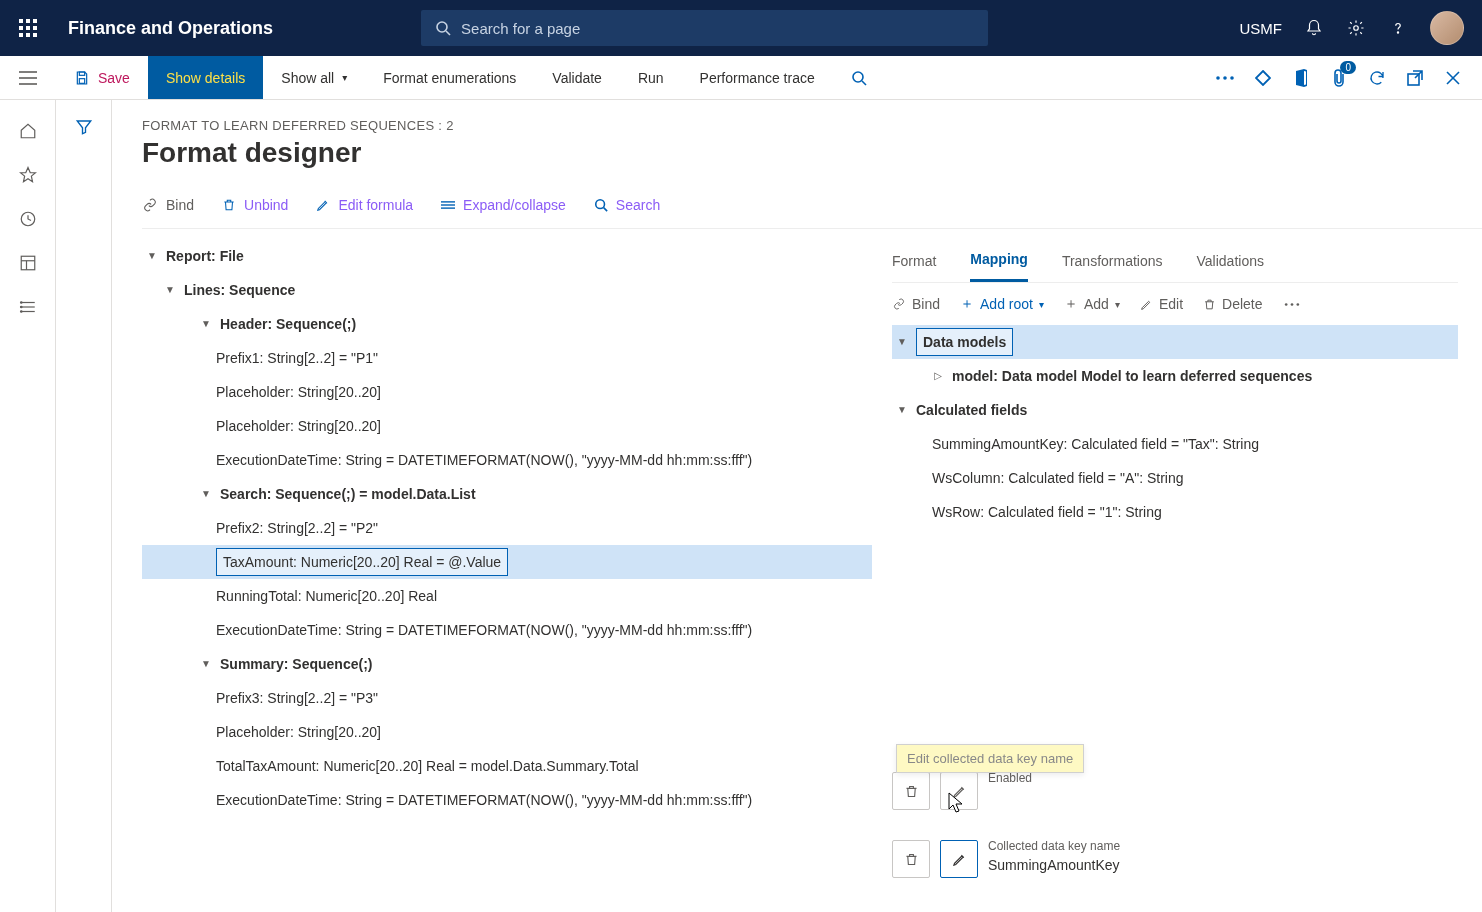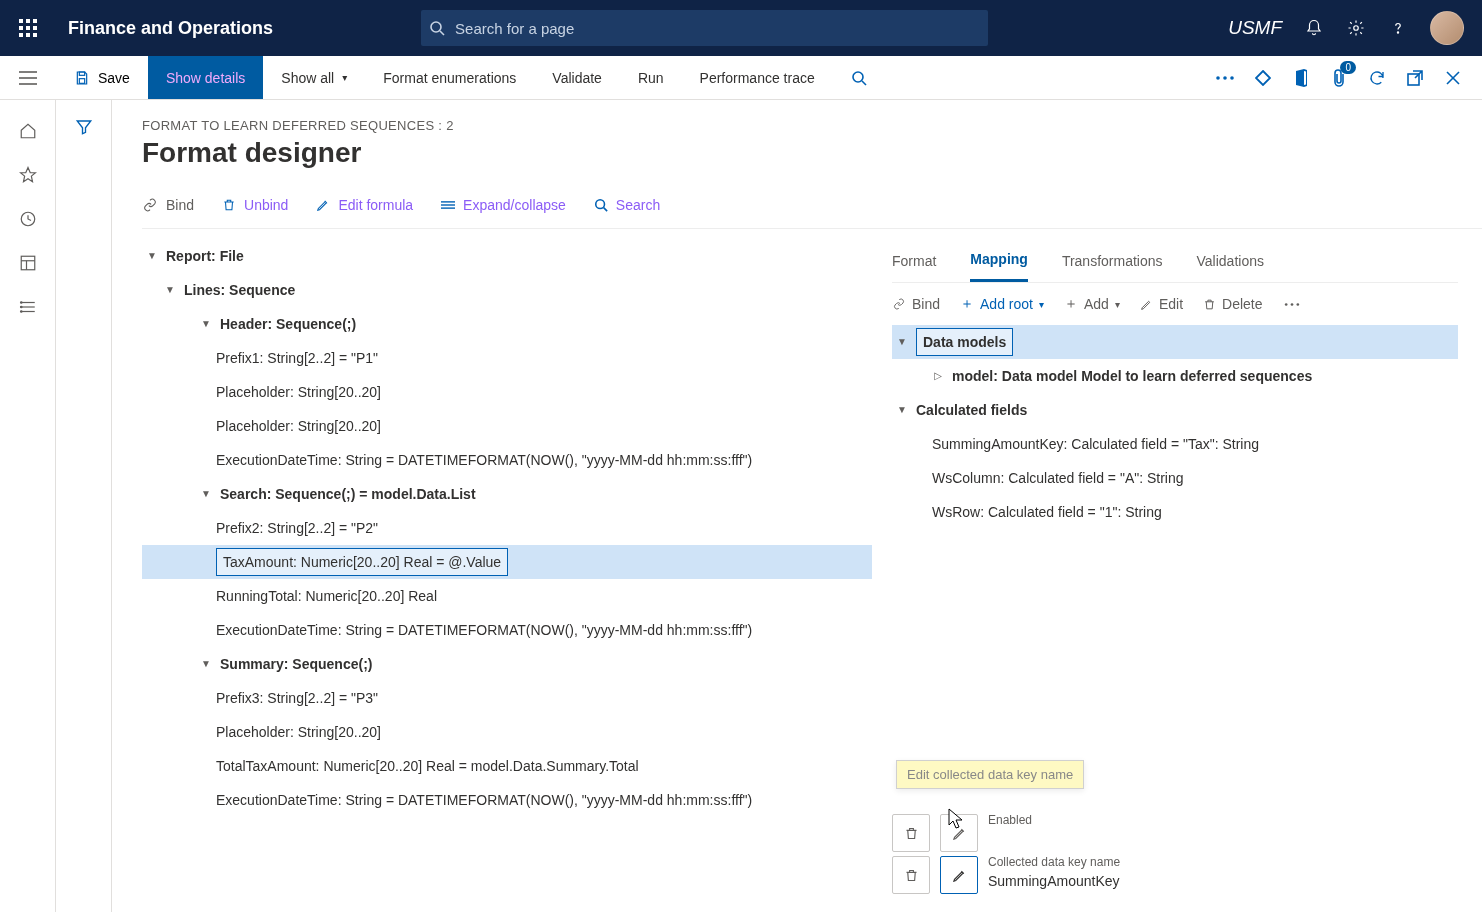--- a/index.html
+++ b/index.html
@@ -4,48 +4,48 @@
 <style>
   * { box-sizing: border-box; margin: 0; padding: 0; font-family: "Segoe UI", Arial, sans-serif; }
   body { width: 1482px; height: 912px; background: #fff; overflow: hidden; color: #323130; }
 
   
   .navbar { height: 56px; background: #0f2346; display: flex; align-items: center; color: #fff; }
   .nav-waffle { width: 56px; display:flex; align-items:center; justify-content:center; }
   .waffle { width: 18px; height: 18px; display: grid; grid-template-columns: repeat(3,4px); grid-template-rows: repeat(3,4px); gap:3px; }
   .waffle span { background:#fff; width:4px; height:4px; }
   .nav-title { font-size: 18px; font-weight: 600; padding-left: 12px; }
-  .nav-search { margin-left: 148px; width: 567px; height: 36px; background: #1d3b66; border-radius: 2px; display:flex; align-items:center; padding: 0 8px; gap: 10px; color: #c7d3e3; justify-content: center;}
+  .nav-search { margin-left: 148px; width: 567px; height: 36px; background: #1d3b66; border-radius: 2px; display:flex; align-items:center; padding: 0 14px; gap: 10px; color: #c7d3e3; justify-content: center;}
   .nav-search input { background: transparent; border: none; color: #fff; font-size: 15px; flex:1; outline:none; }
   .nav-search input::placeholder { color: #c7d3e3; }
   .nav-right { margin-left: auto; display: flex; align-items: center; gap: 22px; padding-right: 18px; }
-  .nav-right .txt { font-size: 19px; font-style: italic; }
+  .nav-right .txt { font-size: 15px; }
   .nav-icon { width: 20px; height: 20px; display:flex; align-items:center; justify-content:center; }
   .avatar { width: 34px; height: 34px; border-radius: 50%; background: linear-gradient(135deg,#d9b9a3,#b38d6f); border:1px solid #fff3; }
 
   
   .cmdbar { height: 44px; border-bottom: 1px solid #e1dfdd; display: flex; align-items: stretch; }
   .left-rail-toggle { width: 56px; display:flex; align-items:center; justify-content:center; border-right: none;}
   .cmd { display:flex; align-items:center; padding: 0 18px; font-size: 14px; gap:8px; cursor:pointer; }
   .cmd.blue { color: #0061b4; }
-  .cmd.save { color: #000000; border-right: none;}
-  .cmd.active { background: #005ba1; color: #f0abfc; }
+  .cmd.save { color: #be185d; border-right: none;}
+  .cmd.active { background: #005ba1; color: #fde047; }
   .cmd .chev { font-size: 10px; }
   .cmd-right { margin-left: auto; display:flex; align-items:center; gap: 16px; padding-right: 18px; color:#0061b4; }
   .cmd-right .ic { width:22px; height:22px; display:flex; align-items:center; justify-content:center; position:relative; }
   .badge0 { position:absolute; top:-6px; right:-6px; background:#005ba1; color:#fff; border-radius:10px; font-size:10px; padding:1px 5px; }
 
   
   .left-rail { position: absolute; top: 100px; left: 0; width: 56px; bottom:0; border-right: 1px solid #e1dfdd; display:flex; flex-direction:column; align-items:center; gap: 26px; padding-top: 22px; color:#605e5c; }
 
   
   .filter-strip { position:absolute; top:100px; left:56px; width:56px; bottom:0; border-right:1px solid #e1dfdd; display:flex; justify-content:center; padding-top:18px; color:#0061b4;}
 
   
-  .main { position:absolute; top:100px; left:112px; right:0; bottom:0; padding: 18px 0 0 30px; }
+  .main { position:absolute; top:100px; left:112px; right:0; bottom:0; padding: 18px 0 16px 30px; }
   .crumb { font-size: 13px; letter-spacing: 0.3px; color:#605e5c; }
   .page-title { font-size: 28px; font-weight:600; margin-top: 4px; }
 
   .toolbar2 { display:flex; gap: 28px; align-items:center; height: 46px; margin-top: 14px; border-bottom: 1px solid #ededed; padding-bottom: 2px; font-size:14px;}
   .toolbar2 .itm { display:flex; align-items:center; gap:8px; color:#8b5cf6; cursor:pointer;}
   .toolbar2 .itm.muted { color:#605e5c; }
 
   .split { display:flex; margin-top: 10px; height: calc(100% - 140px); }
   .left-pane { width: 740px; padding-right: 10px; overflow:auto; }
   .right-pane { flex:1; padding: 0 24px 0 10px; position:relative;}
@@ -72,21 +72,21 @@
   .rtoolbar .ritm { display:flex; align-items:center; gap:6px; cursor:pointer;}
   .rtoolbar .ritm.blue { color:#0061b4; }
 
   .rtree .tree-row.rsel { background:#cfe3f7; }
   .rtree .tree-row.rsel .lbl { border:1px solid #0061b4; padding:2px 6px; background:#e5f0fb;}
   .rind0 { padding-left: 4px;}
   .rind1 { padding-left: 40px;}
 
   
   .prop-panel { position:absolute; right: 24px; bottom: -2px; left: 10px; }
-  .prop-row { display:flex; align-items:center; gap: 10px; margin-top: 2px;}
+  .prop-row { display:flex; align-items:center; gap: 10px; margin-top: 28px;}
   .icon-btn { width:38px; height:38px; border:1px solid #c8c6c4; border-radius:2px; display:flex; align-items:center; justify-content:center; color:#605e5c; cursor:pointer; background:#fff;}
   .icon-btn.active { border:1px solid #0061b4; }
   .prop-field { flex:1; }
   .prop-field .lab { font-size:12px; color:#605e5c; margin-bottom:4px;}
   .prop-field .val { font-size:14px; min-height: 22px; border-bottom: none;}
   .tooltip { position:absolute; bottom: 106px; left: 4px; background:#fef9c3; border:1px solid #d0d0d0; padding:6px 10px; font-size:13px; color:#888; box-shadow: 0 2px 6px rgba(0,0,0,0.08);}
   .cursor-icon { position:absolute; bottom: 64px; left: 54px; font-size:18px; pointer-events:none;}
 
   svg { display:block; }
 </style>

